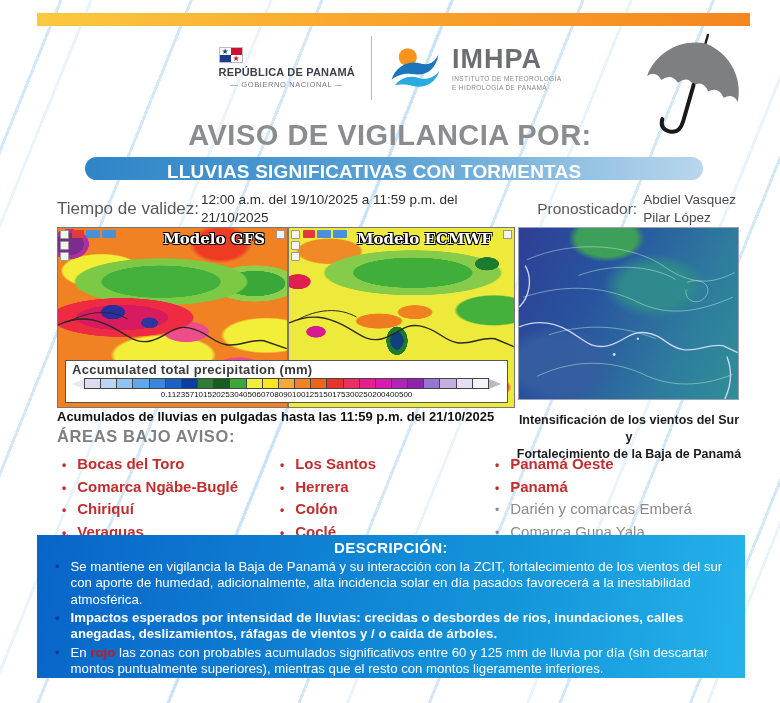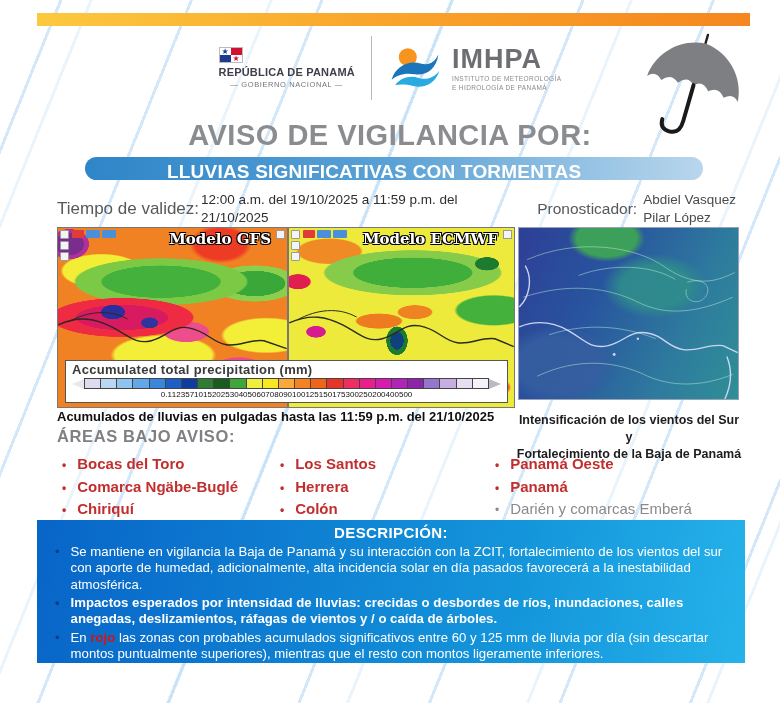--- a/index.html
+++ b/index.html
@@ -87,21 +87,21 @@
       radial-gradient(ellipse 56px 22px at 18% 13%, #ef8a25 0 55%, transparent 60%),
       radial-gradient(ellipse 54px 21px at 30% 86%, #ef8a25 0 55%, transparent 60%),
       radial-gradient(ellipse 38px 19px at 89% 89%, #ee4d30 0 50%, transparent 58%); }
   .map-wind { left:518px; width:221px; height:173px; border-color:#9aa0b5;
     background-color:#2b4796;
     background-image:
       radial-gradient(ellipse 62px 38px at 40% 6%, #3da05a 0 48%, transparent 62%),
       radial-gradient(ellipse 84px 52px at 62% 34%, rgba(47,143,138,.85) 0 40%, transparent 62%),
       radial-gradient(ellipse 90px 60px at 18% 80%, rgba(53,94,160,.9) 0 45%, transparent 65%),
       linear-gradient(115deg, #2e3f96 0%, #28549e 35%, #2e7b9e 72%, #2f8f96 100%); }
-  .map-label { position:absolute; top:2px; right:16px; font-family:"DejaVu Serif", serif;
+  .map-label { position:absolute; top:2px; right:22px; font-family:"DejaVu Serif", serif;
     font-size:15px; font-weight:800; color:#fff;
     text-shadow:-1px -1px 0 #000, 1px -1px 0 #000, -1px 1px 0 #000, 1px 1px 0 #000; }
   .map svg.overlay { position:absolute; inset:0; width:100%; height:100%; }
   .chips { position:absolute; top:2px; left:14px; display:flex; gap:2px; }
   .chip { height:8px; border-radius:1px; }
   .chip-red { width:12px; background:#e03a3a; }
   .chip-blue { width:14px; background:#4a90d9; }
   .mini-btns { position:absolute; top:2px; left:2px; display:flex; flex-direction:column; gap:2px; }
   .mini-btn { width:9px; height:9px; background:#f4f4f4; border:1px solid #999; border-radius:1px; }
   .corner-btn { position:absolute; top:2px; right:2px; width:9px; height:9px; background:#f4f4f4; border:1px solid #999; }
@@ -129,21 +129,21 @@
 
   
   .areas-col { position:absolute; top:455px; }
   .col1 { left:62px; } .col2 { left:280px; } .col3 { left:495px; }
   .area-item { display:flex; align-items:baseline; margin-bottom:5.5px; font-size:15px; font-weight:600; color:#c22e2e; }
   .area-item .dot { font-size:12px; margin-right:11px; }
   .area-item.gray { color:#8a8a8c; font-weight:400; }
   .footnote { position:absolute; top:534px; left:57px; font-size:13px; color:#d01c1c; }
 
   
-  .desc { position:absolute; top:520px; left:37px; width:708px; height:143px;
+  .desc { position:absolute; top:535px; left:37px; width:708px; height:143px;
     background:linear-gradient(98deg,#0865c8 0%, #1496db 68%, #25b2ea 100%); color:#fff; }
   .desc-heading { text-align:center; font-size:15px; font-weight:800; margin-top:4px; letter-spacing:.4px; }
   .desc-body { padding:3px 18px 0 10px; }
   .desc-item { display:flex; margin-bottom:2px; font-size:13.2px; line-height:1.24; }
   .desc-item .ddot { color:#123a8c; margin:0 11px 0 8px; font-size:13px; }
   .desc-item.bold { font-weight:bold; }
   .red-word { color:#d11515; font-weight:bold; }
 </style>
 </head>
 <body>

